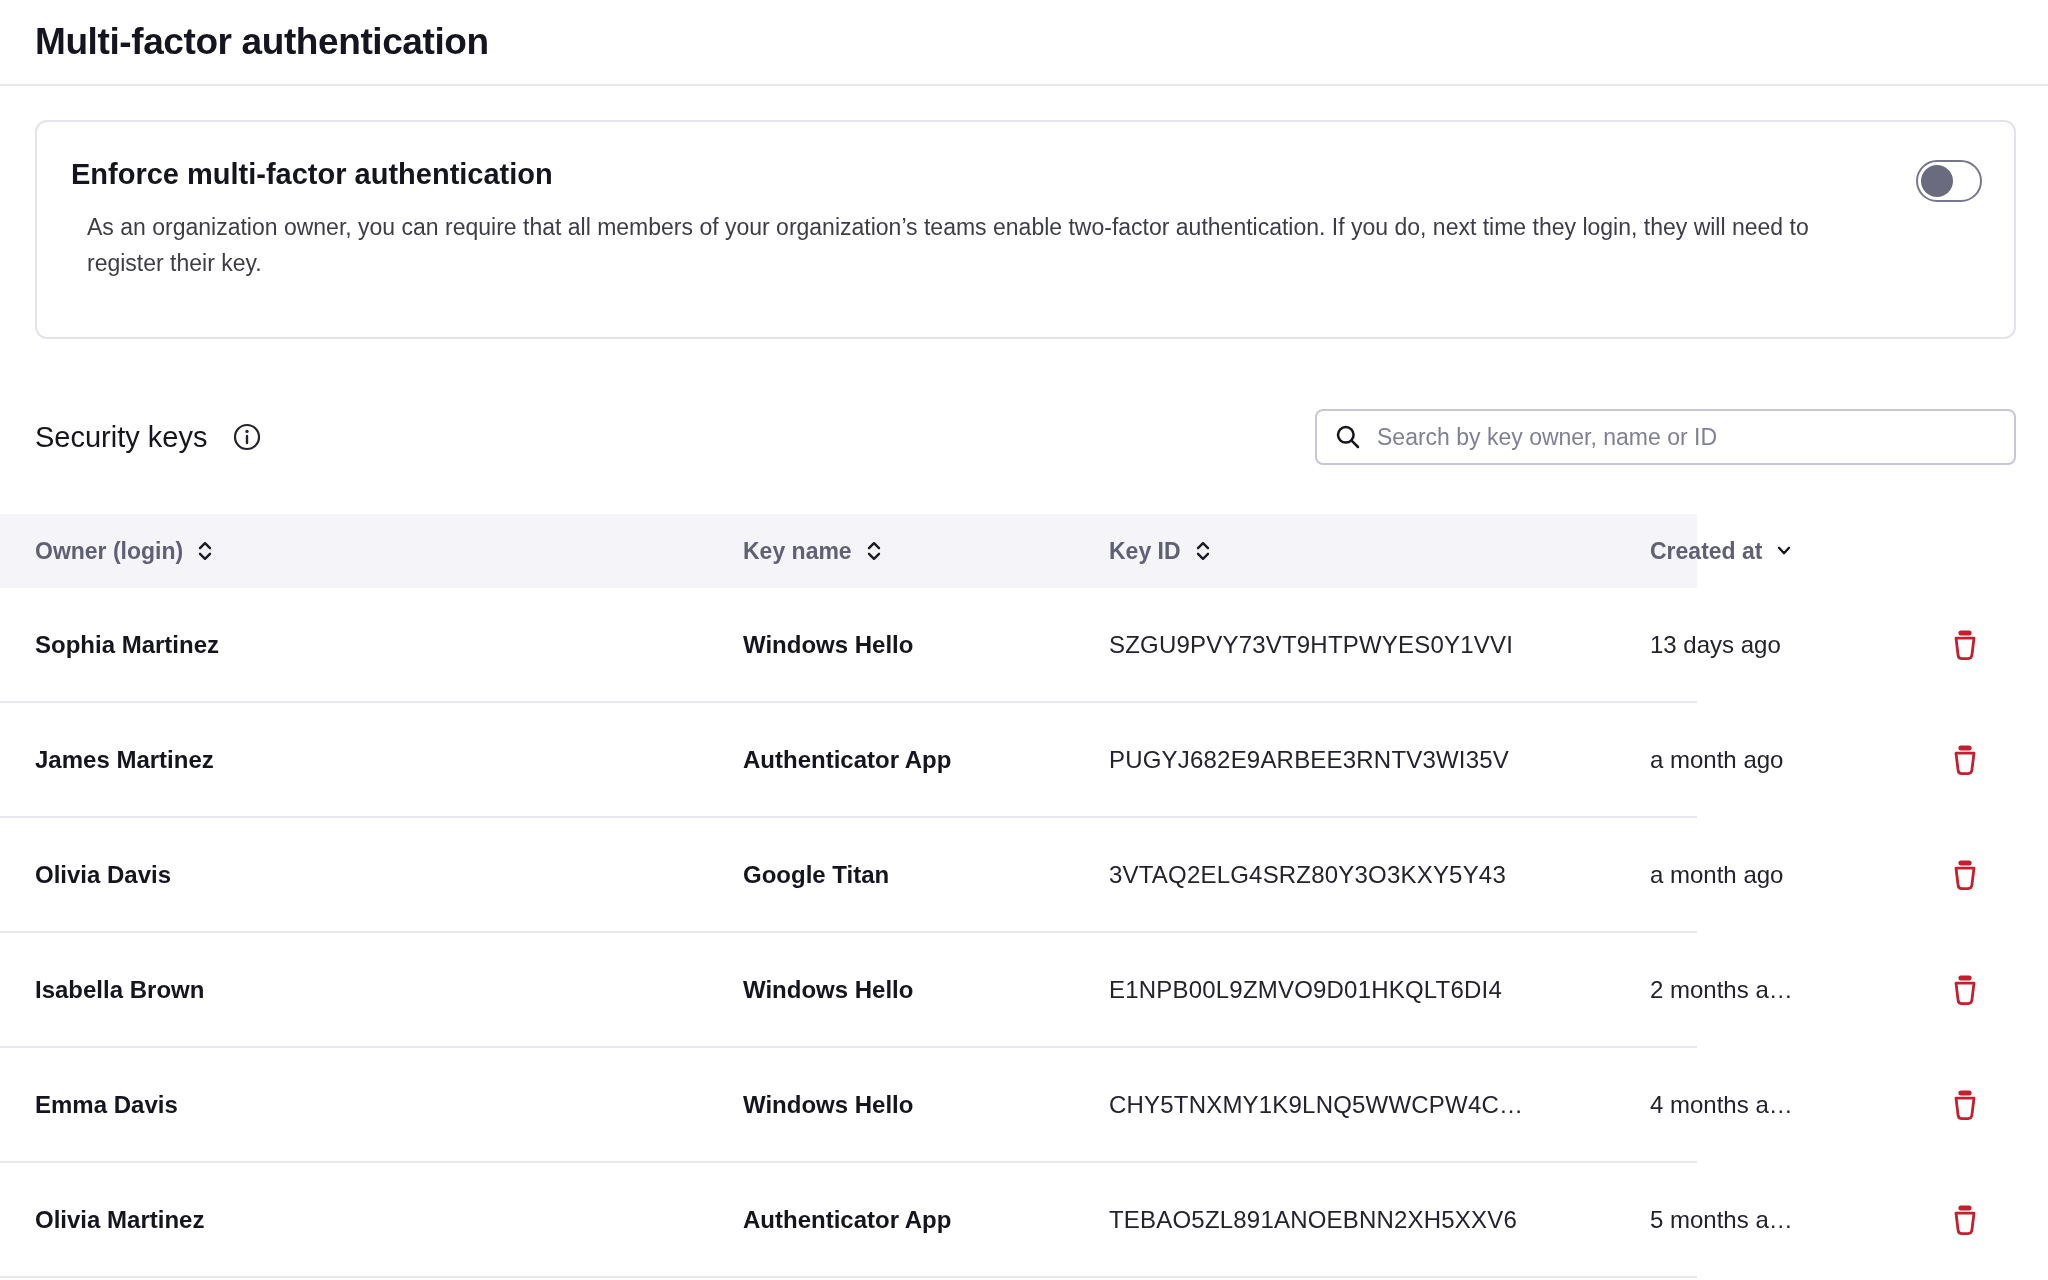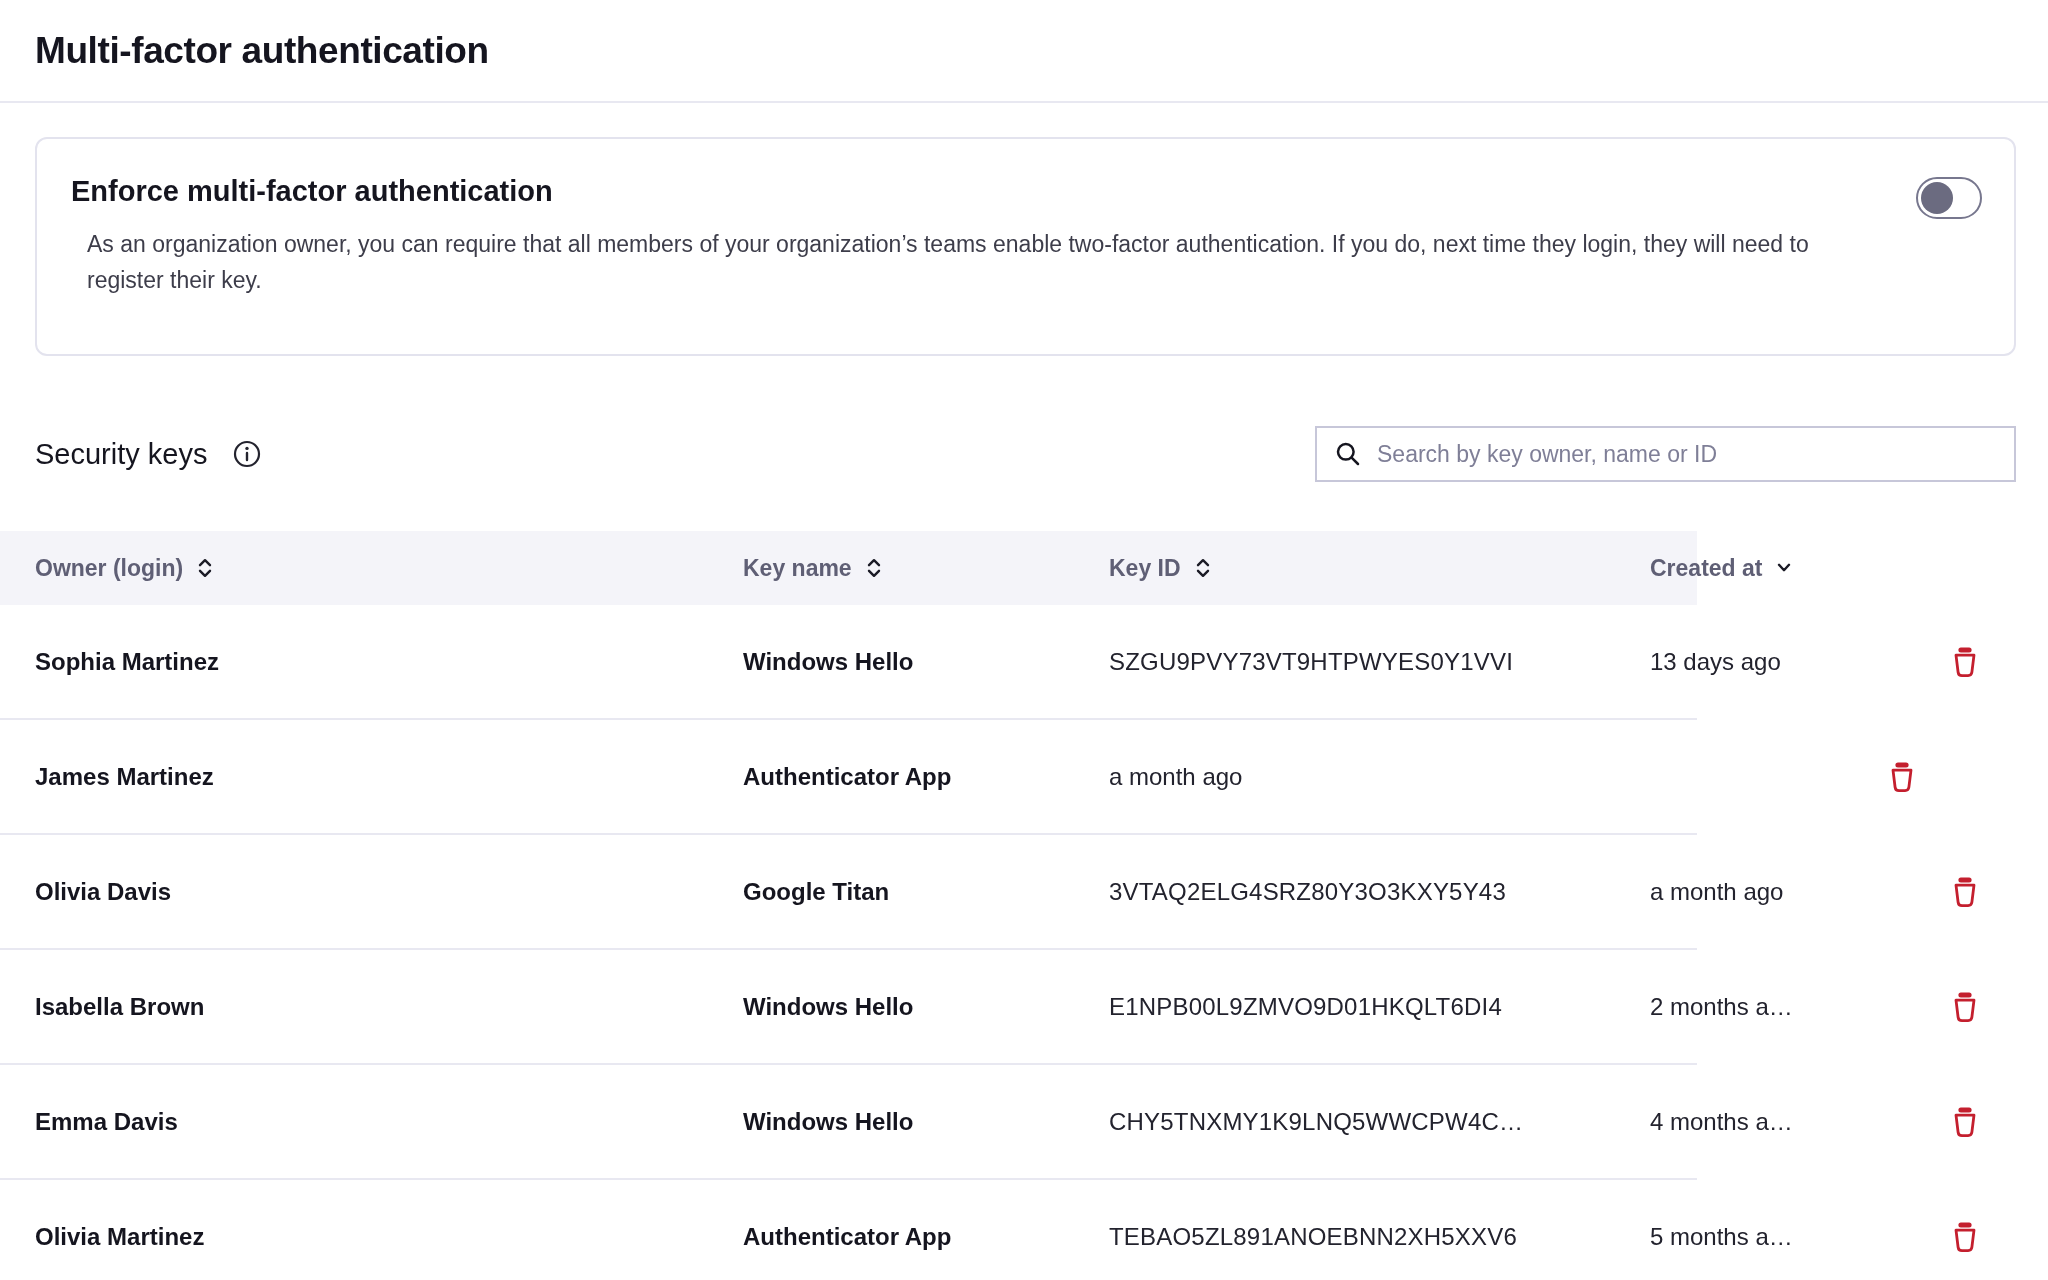--- a/index.html
+++ b/index.html
@@ -9,21 +9,21 @@
     height: 1280px;
     background: #ffffff;
     color: #15151f;
     font-family: "Liberation Sans", sans-serif;
     overflow: hidden;
     position: relative;
   }
 
   
   .page-header {
-    height: 103px;
+    height: 86px;
     display: flex;
     align-items: center;
     padding: 0 35px;
     border-bottom: 2px solid #e8e8f1;
   }
   .page-title {
     font-size: 37px;
     font-weight: 700;
     letter-spacing: -0.4px;
     color: #15151f;
@@ -100,21 +100,21 @@
     height: 28px;
     cursor: pointer;
     display: flex;
     align-items: center;
     justify-content: center;
   }
   .search-box {
     width: 701px;
     height: 56px;
     border: 2px solid #c7c7d9;
-    border-radius: 0;
+    border-radius: 8px;
     display: flex;
     align-items: center;
     gap: 14px;
     padding: 0 18px;
     background: #ffffff;
   }
   .search-box input {
     flex: 1;
     border: none;
     outline: none;
@@ -273,20 +273,21 @@
           <rect x="7.4" y="1.5" width="13.2" height="5" rx="2.5" fill="#c41f2e"></rect>
           <path d="M5 9.2 h18 l-2.1 17 c-0.25 1.95 -1.9 3.4 -3.85 3.4 h-6.1 c-1.95 0 -3.6 -1.45 -3.85 -3.4 Z" fill="none" stroke="#c41f2e" stroke-width="2.8" stroke-linejoin="round"></path>
         </svg>
       </button>
     </div>
   </div>
 
   <div class="trow">
     <div class="cell-owner">James Martinez</div>
     <div class="cell-keyname">Authenticator App</div>
+    <div class="cell-id">PUGYJ682E9ARBEE3RNTV3WI35V</div>
     <div class="cell-created">a month ago</div>
     <div class="cell-action">
       <button class="trash-btn" aria-label="Delete key">
         <svg width="28" height="32" viewBox="0 0 28 32">
           <rect x="7.4" y="1.5" width="13.2" height="5" rx="2.5" fill="#c41f2e"></rect>
           <path d="M5 9.2 h18 l-2.1 17 c-0.25 1.95 -1.9 3.4 -3.85 3.4 h-6.1 c-1.95 0 -3.6 -1.45 -3.85 -3.4 Z" fill="none" stroke="#c41f2e" stroke-width="2.8" stroke-linejoin="round"></path>
         </svg>
       </button>
     </div>
   </div>

